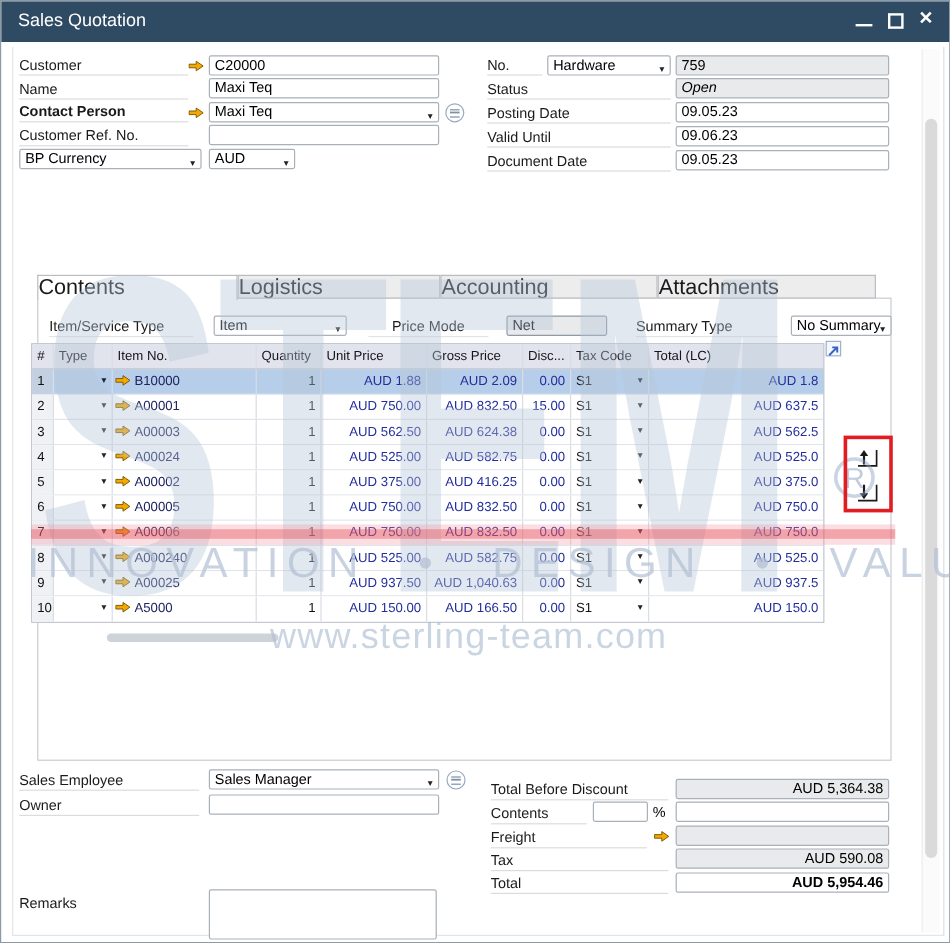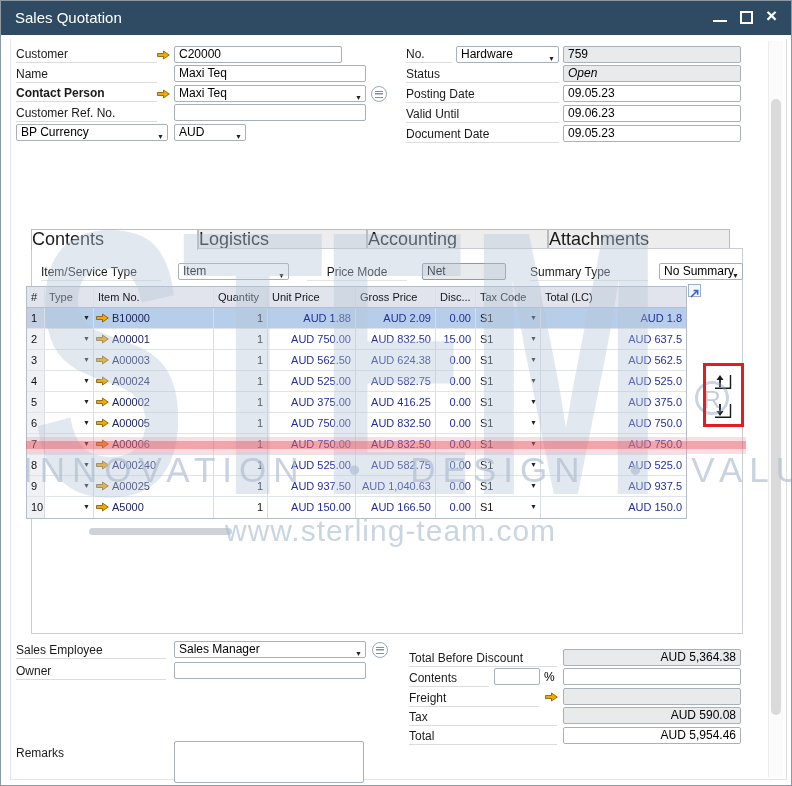--- a/index.html
+++ b/index.html
@@ -76,21 +76,21 @@
         <div class="closeglyph">×</div>
       </div>
   </div>
 
   <div class="frame"></div>
 
   <div class="lbl" style="left:15px;top:46px;width:141px;">Customer</div>
   <svg class="goldarrow" style="left:156px;top:49px;" viewBox="0 0 13 10">
       <path d="M0.5 3.5 H6.5 V1 L12.3 5 L6.5 9 V6.5 H0.5 Z" fill="#F5A800" stroke="#7a5800" stroke-width="0.8"></path>
     </svg>
-  <div class="fld" style="left:173px;top:45px;width:168px;">C20000</div>
+  <div class="fld" style="left:173px;top:45px;width:192px;">C20000</div>
 
   <div class="lbl" style="left:15px;top:66px;width:141px;">Name</div>
   <div class="fld" style="left:173px;top:64px;width:192px;">Maxi Teq</div>
 
   <div class="lbl" style="left:15px;top:85px;width:141px;font-weight:bold;">Contact Person</div>
   <svg class="goldarrow" style="left:156px;top:88px;" viewBox="0 0 13 10">
       <path d="M0.5 3.5 H6.5 V1 L12.3 5 L6.5 9 V6.5 H0.5 Z" fill="#F5A800" stroke="#7a5800" stroke-width="0.8"></path>
     </svg>
   <div class="fld" style="left:173px;top:84px;width:192px;"><span>Maxi Teq</span><span class="caret">▼</span></div>
   <div class="circbtn" style="left:370px;top:85px;">
@@ -351,21 +351,21 @@
   <div class="lbl" style="left:408px;top:690px;width:130px;">Freight</div>
   <svg class="goldarrow" style="left:544px;top:691px;" viewBox="0 0 13 10">
       <path d="M0.5 3.5 H6.5 V1 L12.3 5 L6.5 9 V6.5 H0.5 Z" fill="#F5A800" stroke="#7a5800" stroke-width="0.8"></path>
     </svg>
   <div class="fld ro" style="left:562px;top:687px;width:178px;text-align:right;"></div>
 
   <div class="lbl" style="left:408px;top:709px;width:148px;">Tax</div>
   <div class="fld ro" style="left:562px;top:706px;width:178px;text-align:right;">AUD 590.08</div>
 
   <div class="lbl" style="left:408px;top:728px;width:148px;">Total</div>
-  <div class="fld" style="left:562px;top:726px;width:178px;text-align:right;">AUD 5,954.46</div>
+  <div class="fld" style="left:562px;top:726px;width:178px;text-align:right;font-weight:bold;">AUD 5,954.46</div>
 
   <div class="sbtrack">
     <div class="sbthumb" style="left:2px;"></div>
   </div>
 
   <div class="wm">
     <div class="wm-big">STEM</div>
     <div class="wm-stripe1"></div>
     <div class="wm-stripe2"></div>
     <div class="wm-reg">R</div>

